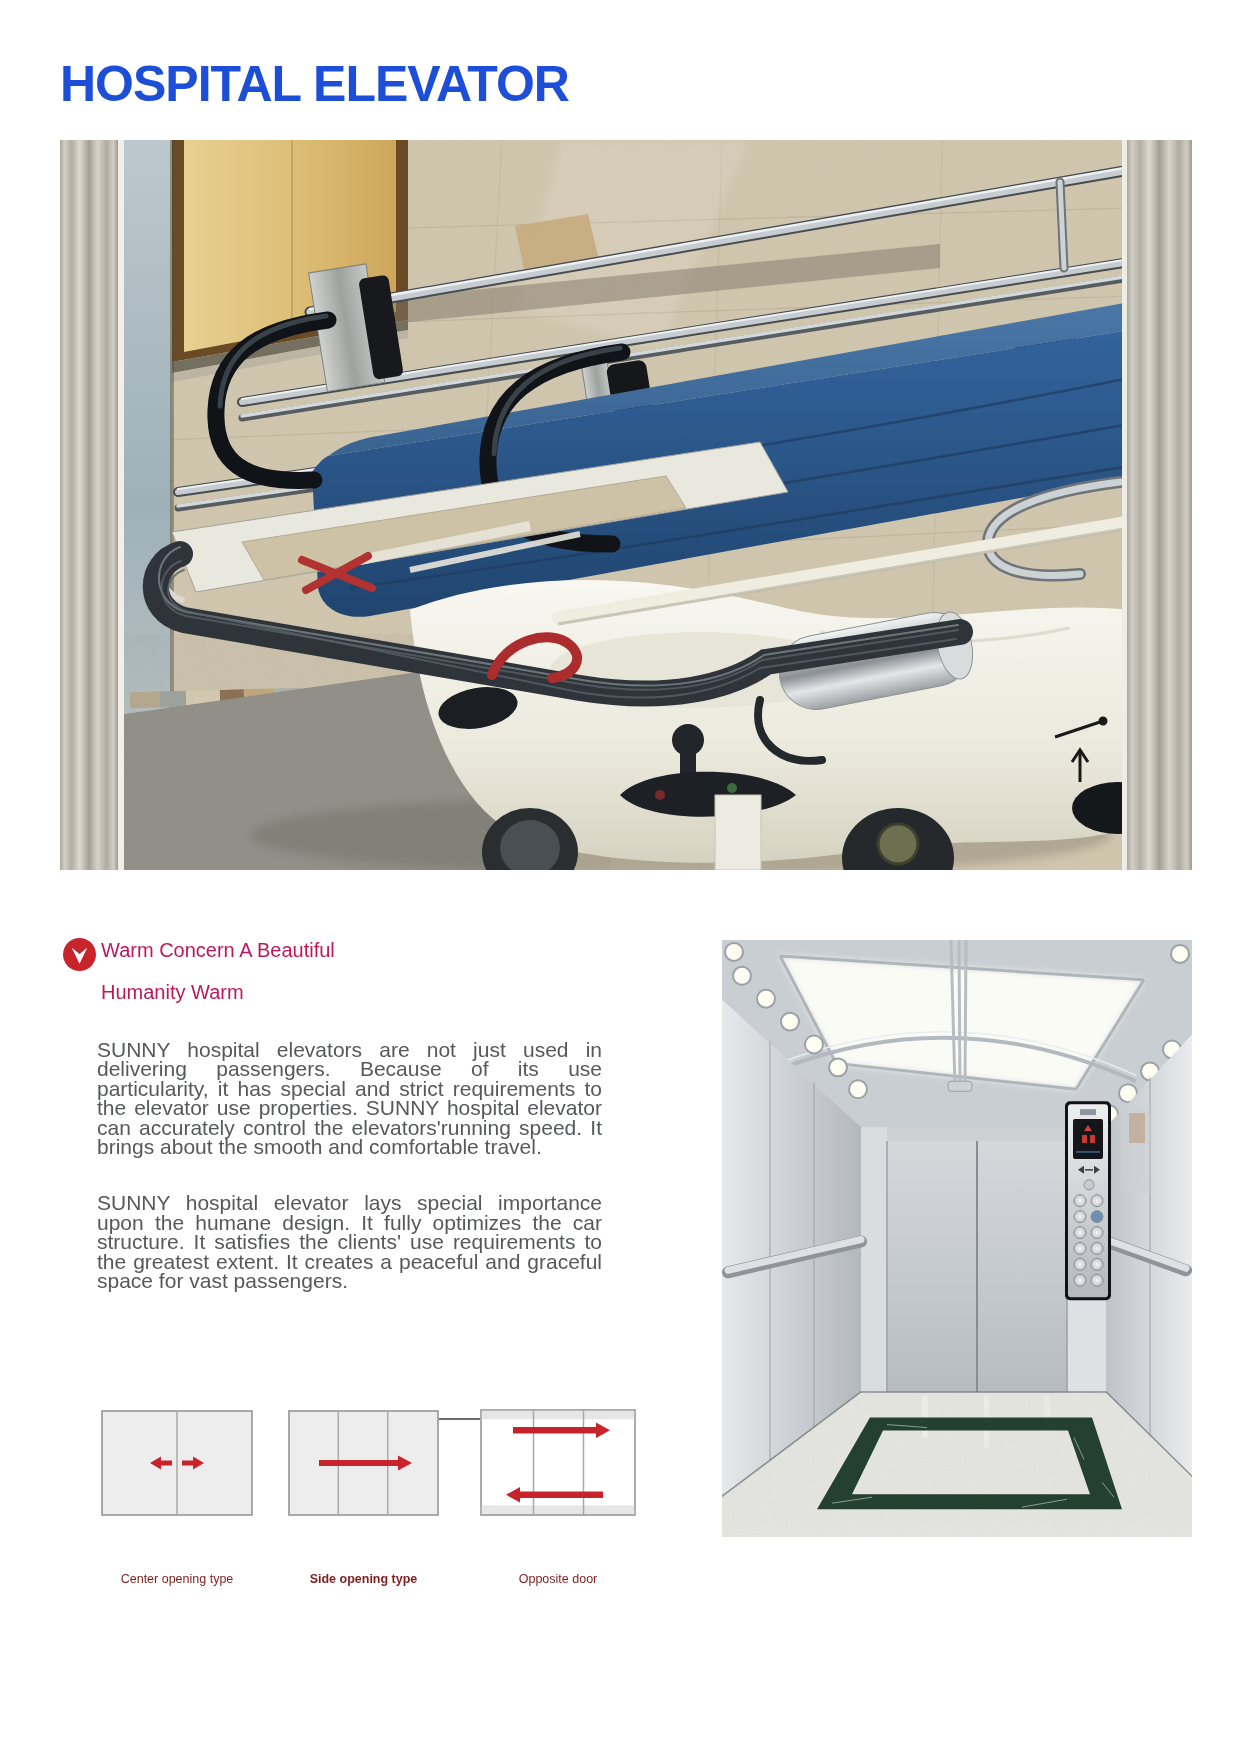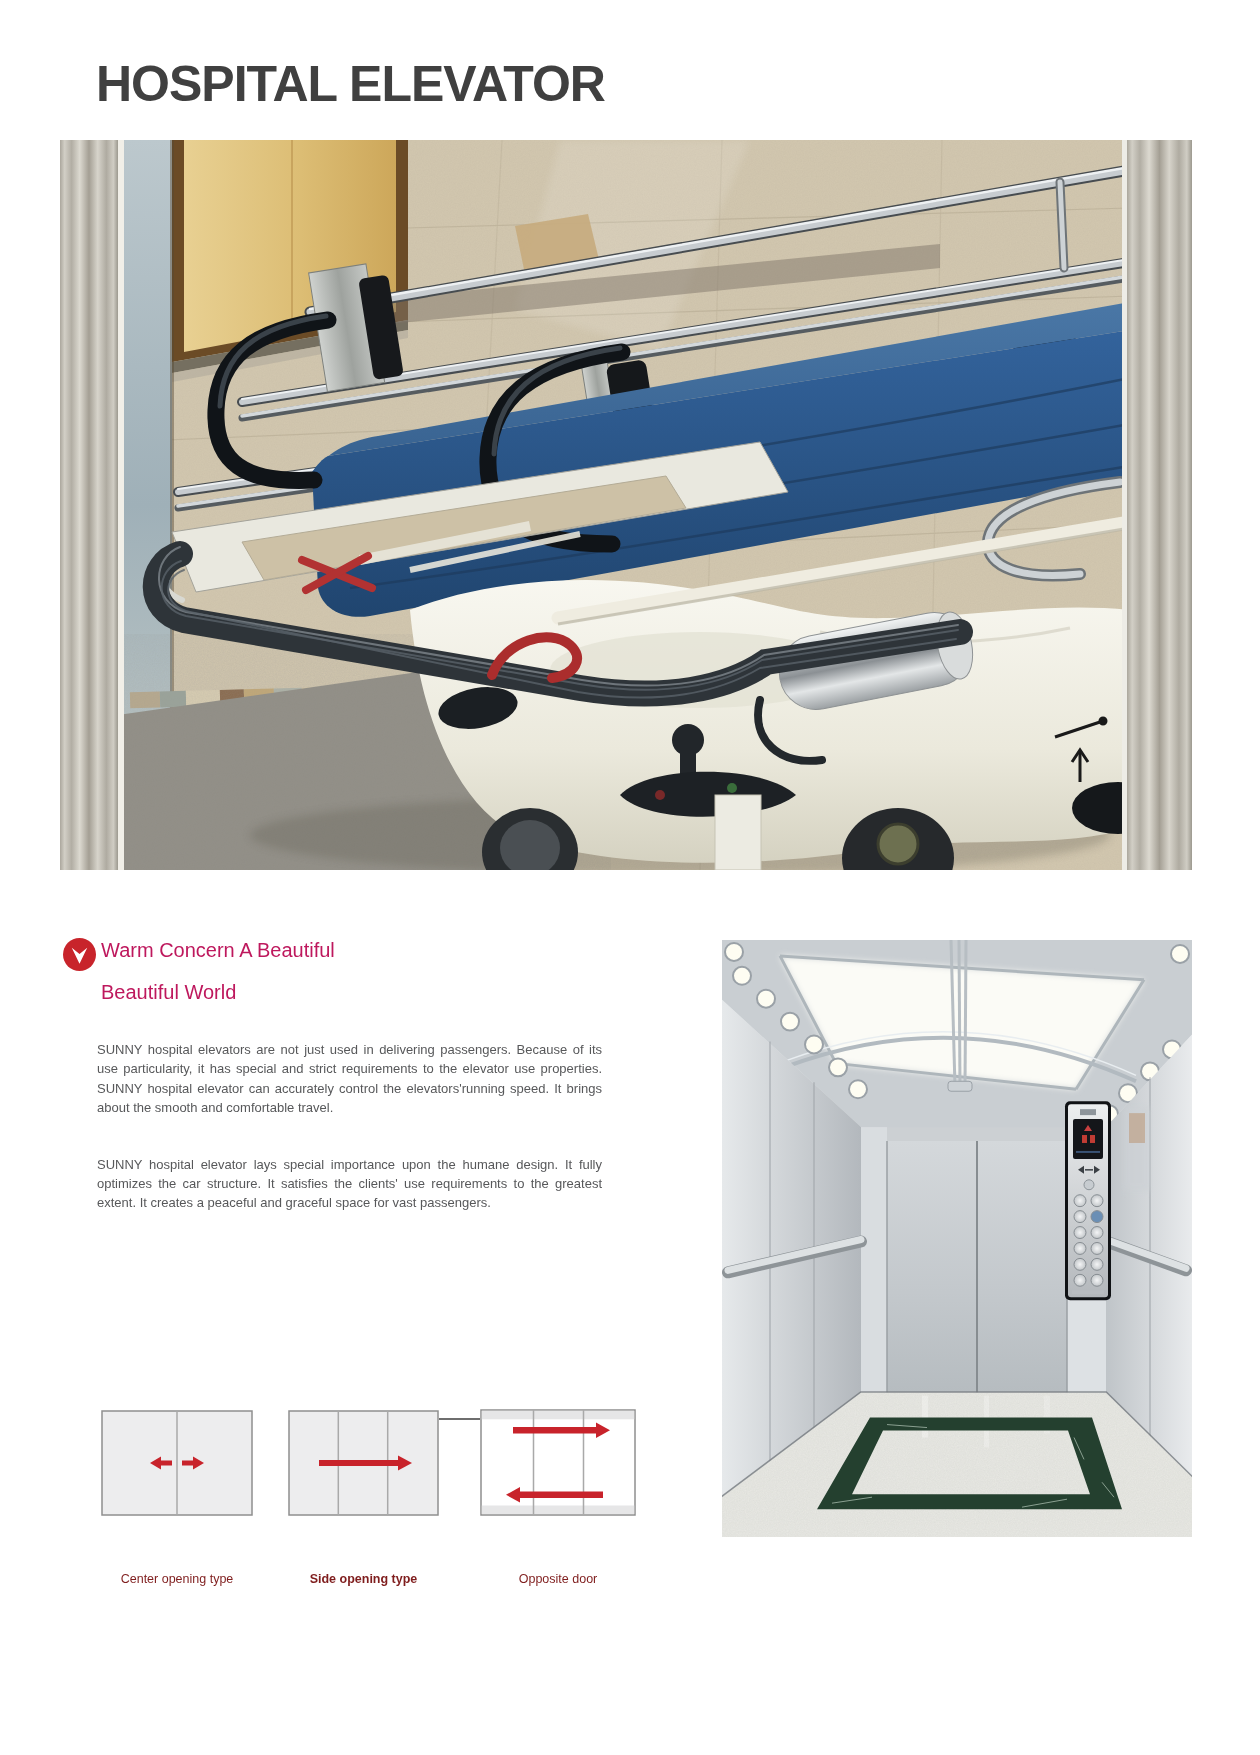--- a/index.html
+++ b/index.html
@@ -1,25 +1,25 @@
 <!DOCTYPE html>
 <html><head>
 <meta charset="utf-8">
 <style>
   html,body{margin:0;padding:0;background:#9a9a9a;}
   .page{position:relative;width:1260px;height:1755px;background:#ffffff;margin:0 auto;
         font-family:"Liberation Sans","DejaVu Sans",sans-serif;overflow:hidden;}
   .title{position:absolute;left:60px;top:58px;font-size:50px;font-weight:bold;
-         color:#404040;letter-spacing:-1px;line-height:1.05;white-space:nowrap;margin-left:36px;}
+         color:#1d4ed8;letter-spacing:-1px;line-height:1.05;white-space:nowrap;}
   .hero{position:absolute;left:60px;top:140px;width:1132px;height:730px;}
   .intro-icon{position:absolute;left:63px;top:938px;width:33px;height:33px;}
   .intro-heading{position:absolute;left:101px;top:929px;font-size:20px;line-height:42px;
                  color:#be185d;letter-spacing:0;}
   .paras{position:absolute;left:97px;top:1040px;width:517px;}
-  .paras p{margin:0 12px 37px 0;font-size:13px;line-height:19.4px;color:#57585a;
+  .paras p{margin:0 12px 37px 0;font-size:21px;line-height:19.4px;color:#57585a;
            text-align:justify;}
   .diagrams{position:absolute;left:0;top:0;width:100%;height:100%;}
   .diag{position:absolute;}
   .d1{left:101px;top:1410px;}
   .d2{left:288px;top:1410px;}
   .d3{left:480px;top:1409px;}
   .connector{position:absolute;left:439px;top:1418px;width:41px;height:2px;background:#6e6e6e;}
   .dlabel{position:absolute;top:1524px;font-size:12.5px;color:#7f1d1d;text-align:center;margin-top:48px;}
   .l1{left:101px;width:152px;}
   .l2{left:288px;width:151px;font-weight:bold;}
@@ -256,21 +256,21 @@
     <rect x="1062" y="0" width="5" height="730" fill="#edece6"></rect>
     <rect x="1067" y="0" width="65" height="730" fill="url(#mJamb)"></rect>
   </svg>
 
   <svg class="intro-icon" viewBox="0 0 32 32">
     <circle cx="16" cy="16" r="16" fill="#c8242b"></circle>
     <polygon points="8.5,9.5 16,15.5 23.5,9.5 16,25" fill="#ffffff"></polygon>
   </svg>
   <div class="intro-heading">
     <span>Warm Concern A Beautiful</span><br>
-    <span>Beautiful World</span>
+    <span>Humanity Warm</span>
   </div>
 
   <div class="paras">
     <p>SUNNY hospital elevators are not just used in delivering passengers. Because of its use particularity, it has special and strict requirements to the elevator use properties. SUNNY hospital elevator can accurately control the elevators'running speed. It brings about the smooth and comfortable travel.</p>
     <p>SUNNY hospital elevator lays special importance upon the humane design. It fully optimizes the car structure. It satisfies the clients' use requirements to the greatest extent. It creates a peaceful and graceful space for vast passengers.</p>
   </div>
 
   <div class="diagrams">
 
     <svg class="diag d1" width="152" height="106" viewBox="0 0 152 106">

